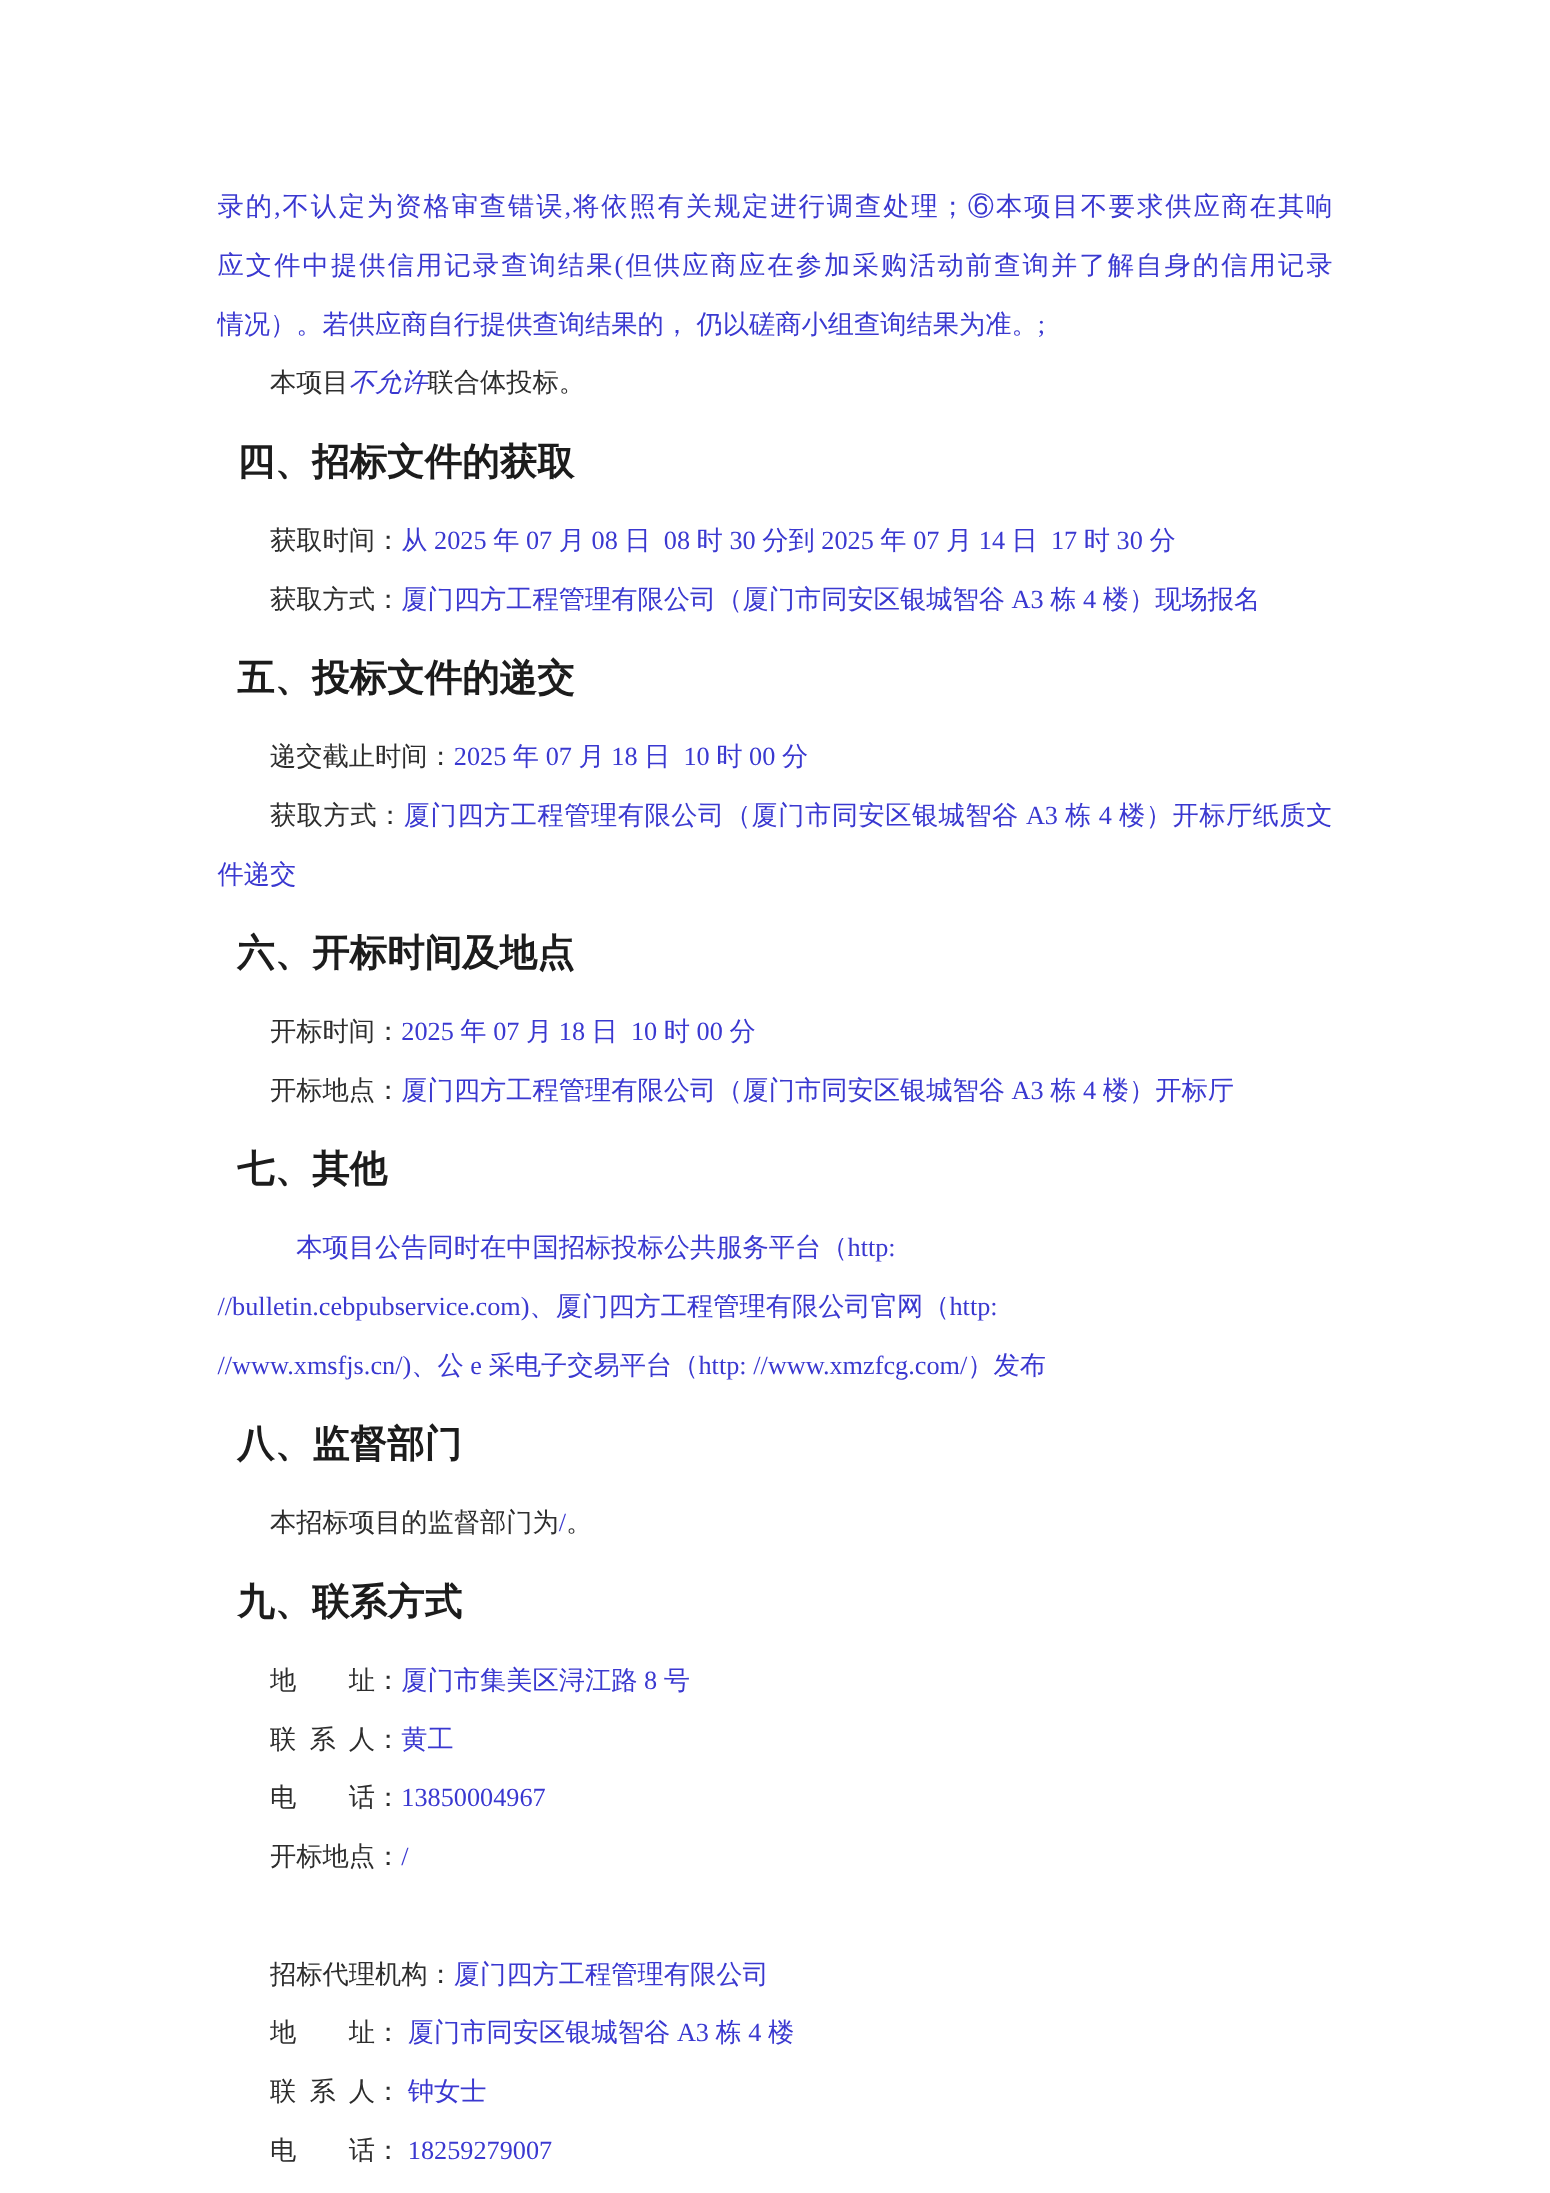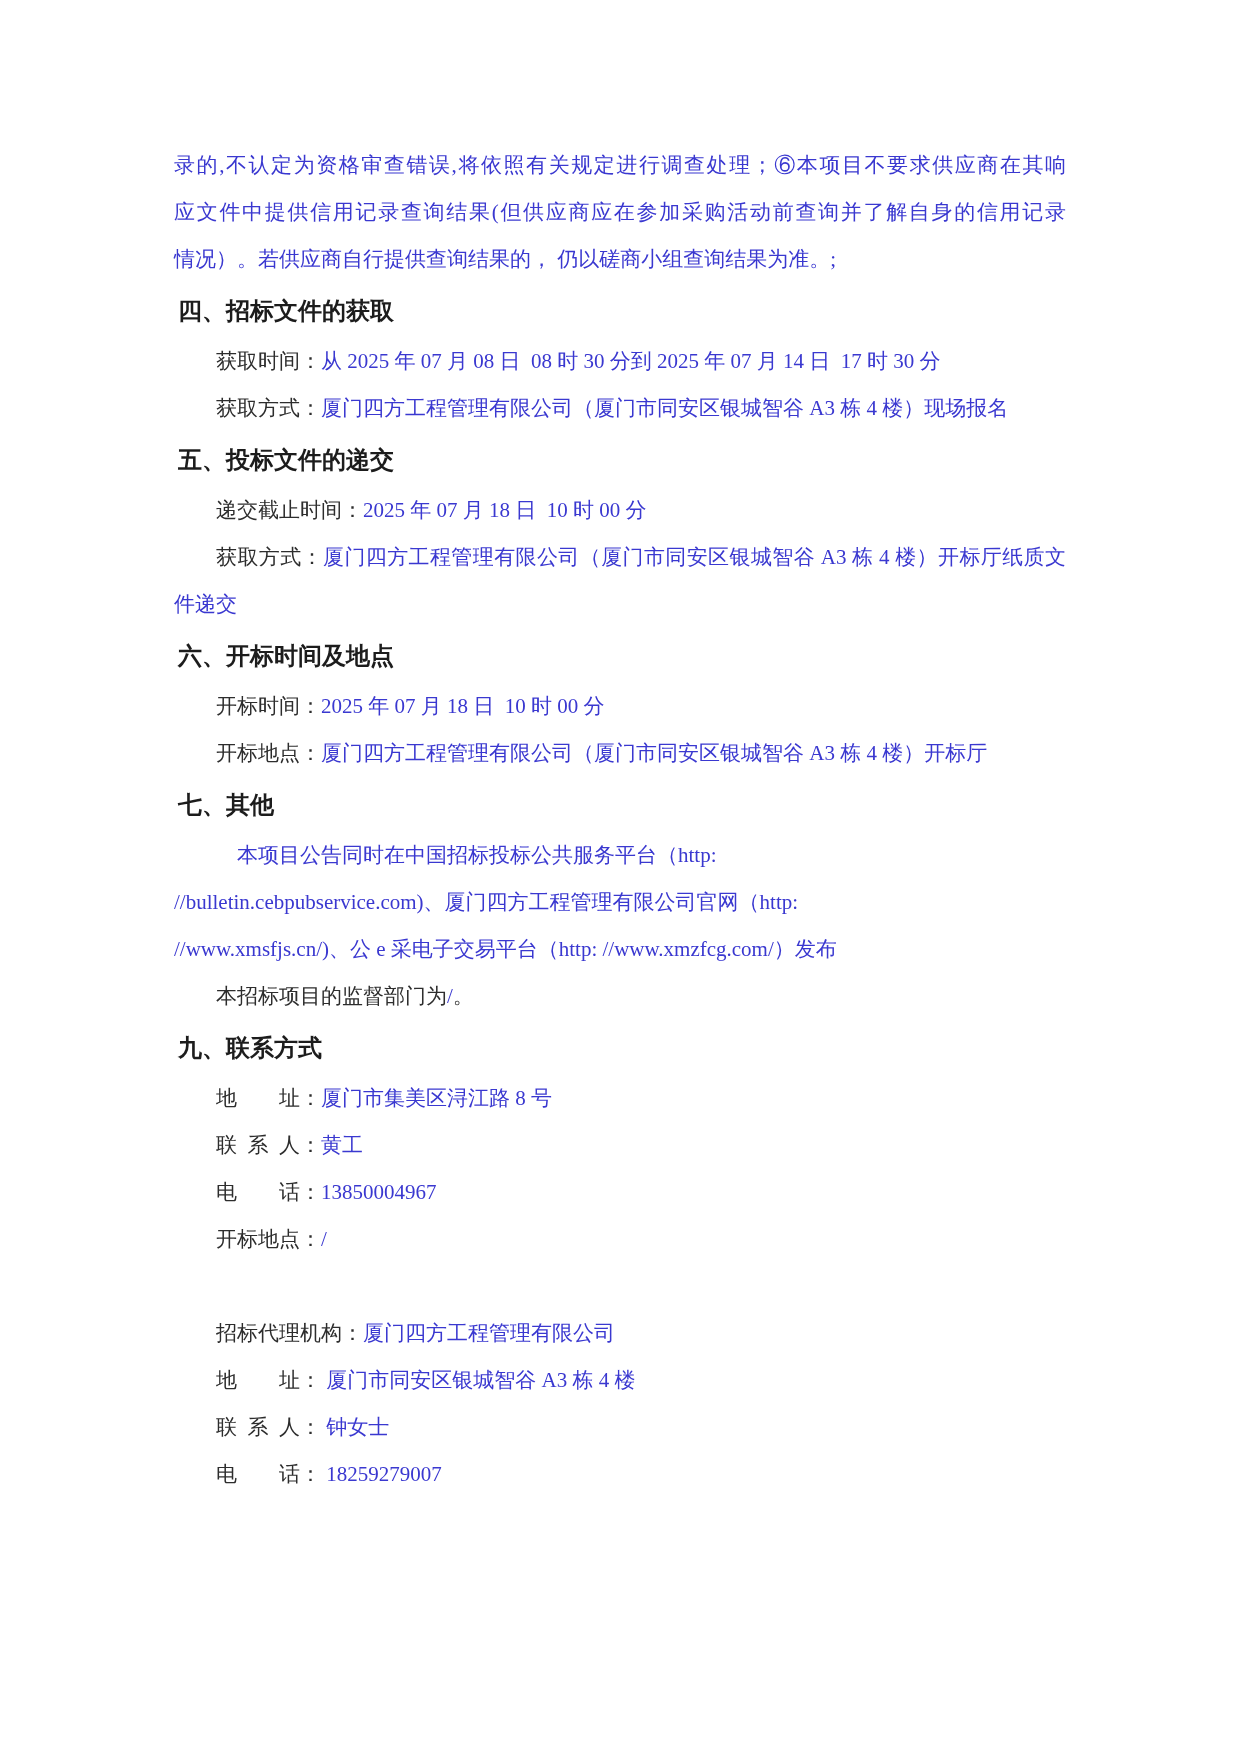--- a/index.html
+++ b/index.html
@@ -10,22 +10,22 @@
     font-family:"Liberation Serif","DejaVu Serif",serif;
   }
   .doc{
     position:absolute;
     left:174px;top:142px;width:892px;
     font-size:21px;
     color:#2d2d2d;
   }
   .doc p{margin:0;line-height:47px;}
   .doc h2{
-    margin:4px;
-    font-size:24px;
+    margin:16px;
+    font-size:30px;
     line-height:47px;
     font-weight:bold;
     color:#1c1c1c;
     font-family:"Liberation Sans","DejaVu Sans",sans-serif;
   }
   .blue{color:#3a38d0;}
   .jl{display:block;text-align:justify;text-align-last:justify;}
   .jl.last{text-align:right;text-align-last:left;}
   .indent{text-indent:42px;}
   .indent3{text-indent:63px;}
@@ -39,40 +39,42 @@
 <body>
 
 <div class="doc">
 
   <p class="blue">
     <span class="jl">录的,不认定为资格审查错误,将依照有关规定进行调查处理；⑥本项目不要求供应商在其响</span>
     <span class="jl">应文件中提供信用记录查询结果(但供应商应在参加采购活动前查询并了解自身的信用记录</span>
     <span class="jl last">情况）。若供应商自行提供查询结果的， 仍以磋商小组查询结果为准。;</span>
   </p>
 
+  <p class="indent"><span>本项目</span><em class="blue">不允许</em><span>联合体投标。</span></p>
 
   <h2>四、招标文件的获取</h2>
   <p class="indent just"><span class="label">获取时间：</span><span class="value blue">从 2025 年 07 月 08 日  08 时 30 分到 2025 年 07 月 14 日  17 时 30 分</span></p>
   <p class="indent just"><span class="label">获取方式：</span><span class="value blue">厦门四方工程管理有限公司（厦门市同安区银城智谷 A3 栋 4 楼）现场报名</span></p>
 
   <h2>五、投标文件的递交</h2>
   <p class="indent just"><span class="label">递交截止时间：</span><span class="value blue">2025 年 07 月 18 日  10 时 00 分</span></p>
   <p class="indent just"><span class="label">获取方式：</span><span class="value blue">厦门四方工程管理有限公司（厦门市同安区银城智谷 A3 栋 4 楼）开标厅纸质文件递交</span></p>
 
   <h2>六、开标时间及地点</h2>
   <p class="indent just"><span class="label">开标时间：</span><span class="value blue">2025 年 07 月 18 日  10 时 00 分</span></p>
   <p class="indent just"><span class="label">开标地点：</span><span class="value blue">厦门四方工程管理有限公司（厦门市同安区银城智谷 A3 栋 4 楼）开标厅</span></p>
 
   <h2>七、其他</h2>
   <p class="blue">
     <span class="jl last indent3">本项目公告同时在中国招标投标公共服务平台（http:</span>
     <span class="jl last">//bulletin.cebpubservice.com)、厦门四方工程管理有限公司官网（http:</span>
     <span class="jl last">//www.xmsfjs.cn/)、公 e 采电子交易平台（http: //www.xmzfcg.com/）发布</span>
   </p>
 
+  <h2>八、监督部门</h2>
   <p class="indent"><span>本招标项目的监督部门为</span><span class="blue">/</span><span>。</span></p>
 
   <h2>九、联系方式</h2>
   <p class="indent"><span class="label">地　　址：</span><span class="value blue">厦门市集美区浔江路 8 号</span></p>
   <p class="indent"><span class="label">联  系  人：</span><span class="value blue">黄工</span></p>
   <p class="indent"><span class="label">电　　话：</span><span class="value blue">13850004967</span></p>
   <p class="indent"><span class="label">开标地点：</span><span class="value blue">/</span></p>
 
   <div class="spacer"></div>
 

